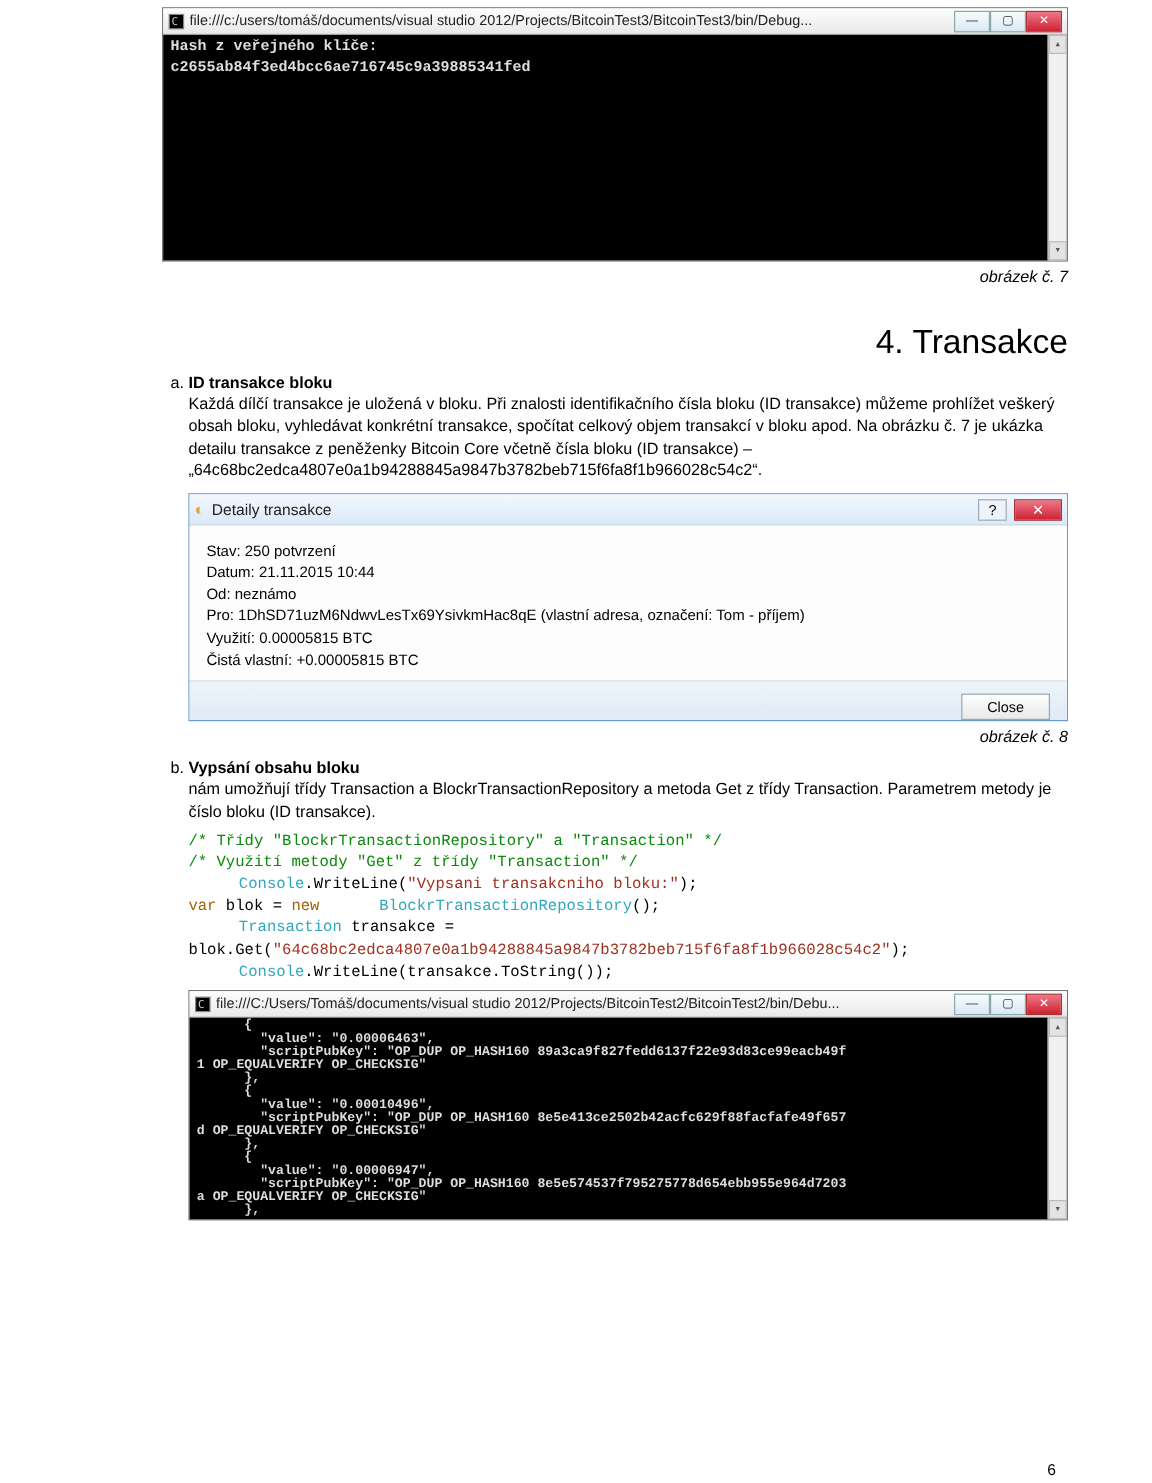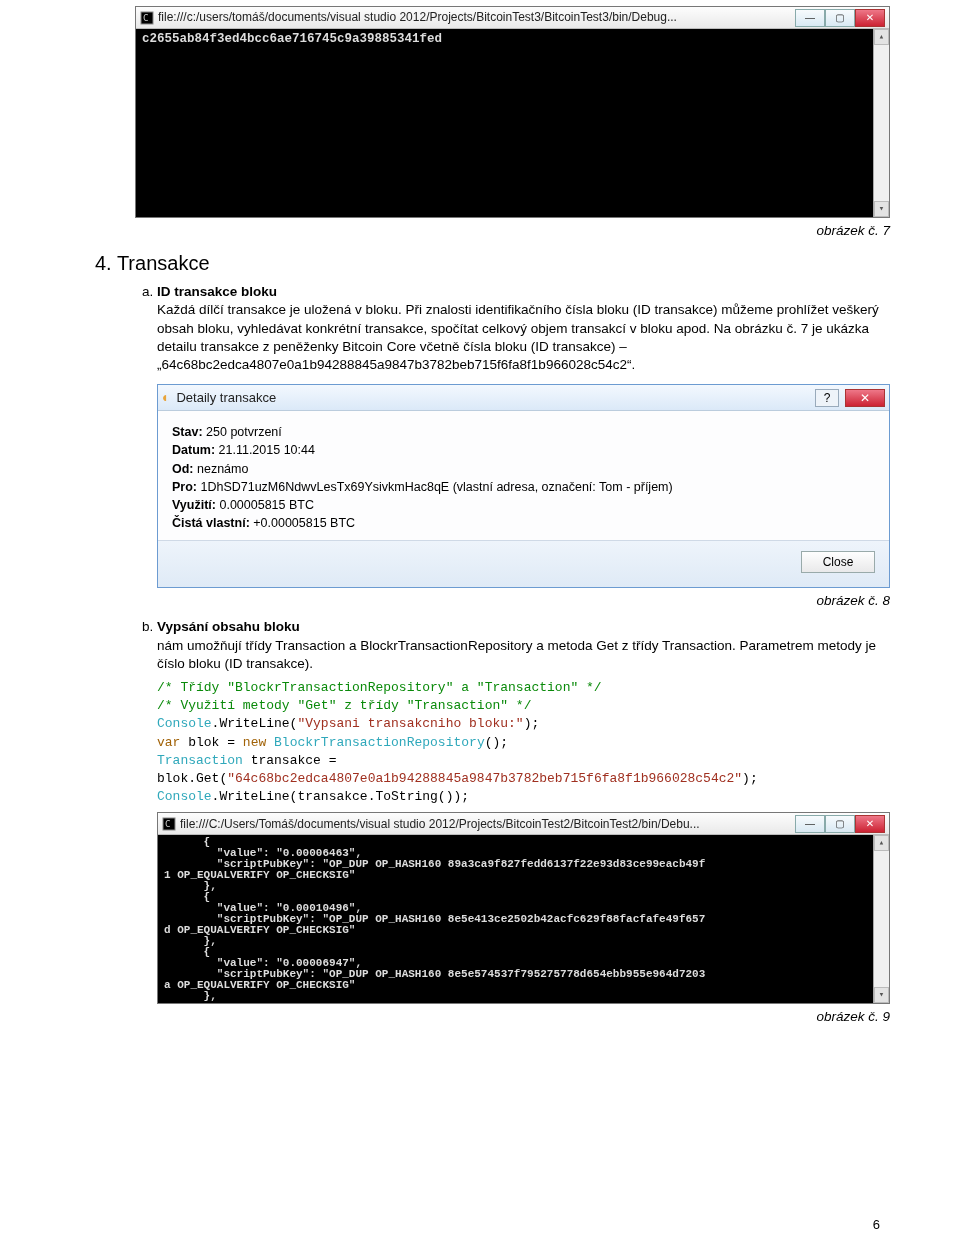--- a/index.html
+++ b/index.html
@@ -82,21 +82,21 @@
   .sb-arrow {
     height: 16px;
     background: #e3e3e3;
     border: 1px solid #bbb;
     font-size: 9px;
     display: flex; align-items: center; justify-content: center;
     color: #555;
   }
   .cap-center { text-align: right; font-style: italic; margin: 4px 0 8px; }
 
-  .section-h { font-size: 20px; margin: 10px 0 6px; }
+  .section-h { font-size: 28px; margin: 26px 0 6px; text-align: right; }
   .list-alpha { list-style: lower-alpha; padding-left: 22px; margin: 6px 0; }
   .list-alpha > li { margin-bottom: 6px; }
   .bold { font-weight: bold; }
   .body-text { text-align: justify; }
 
   
   .dialog {
     border: 1px solid #6c9bd1;
     margin: 10px 0 0 0;
   }
@@ -122,45 +122,45 @@
     background: linear-gradient(#e78,#c23);
     color: #fff; font-size: 12px;
     display: flex; align-items: center; justify-content: center;
   }
   .dlg-body {
     background: #fdfdfe;
     padding: 12px 14px 8px;
     font-size: 12.5px;
     line-height: 1.45;
   }
-  .kv .k { font-weight: bold; }
+  .kv .k { font-weight: normal; }
   .dlg-footer {
     display: flex; justify-content: flex-end;
-    padding: 10px 14px 14px;
+    padding: 10px 14px 0;
     background: linear-gradient(#eef4fb,#dfeaf6);
     border-top: 1px solid #cfd9e6;
   }
   .btn {
     min-width: 74px; height: 22px;
     border: 1px solid #9aa;
     background: linear-gradient(#fefefe,#e9e9ea);
     font-size: 12px;
     display: flex; align-items: center; justify-content: center;
   }
 
   
   .code {
     font-family: Consolas, "Courier New", monospace;
     font-size: 13px;
     white-space: pre;
     line-height: 1.4;
     margin: 6px 0 6px 0;
   }
   .c-comment { color: #0a8a0a; }
-  .c-type { color: #2fa8bb; }
+  .c-type { color: #2fa8bb; margin-left: 42px; }
   .c-kw { color: #a16207; }
   .c-str { color: #a03020; }
 
   .page-num { position: absolute; right: 80px; bottom: 8px; font-size: 13px; }
 </style>
 </head>
 <body>
 
 <div class="page">
 
@@ -173,20 +173,21 @@
           </svg>
       </span>
       <span class="path">file:///c:/users/tomáš/documents/visual studio 2012/Projects/BitcoinTest3/BitcoinTest3/bin/Debug...</span>
       <span class="win-buttons">
         <span class="win-btn">—</span>
         <span class="win-btn">▢</span>
         <span class="win-btn close">✕</span>
       </span>
     </div>
     <div class="console-body tall">
+      <div style="font-weight:bold">Hash z veřejného klíče:</div>
       <div style="font-weight:bold">c2655ab84f3ed4bcc6ae716745c9a39885341fed</div>
       <div class="scrollbar-v">
         <div class="sb-arrow">▴</div>
         <div class="sb-arrow">▾</div>
       </div>
     </div>
   </div>
 
   <div class="cap-center">obrázek č. 7</div>
 
@@ -265,18 +266,17 @@
             <div style="white-space: pre; font-weight: bold; font-size: 11px; line-height: 11px;">        "scriptPubKey": "OP_DUP OP_HASH160 8e5e574537f795275778d654ebb955e964d7203</div>
             <div style="white-space: pre; font-weight: bold; font-size: 11px; line-height: 11px;">a OP_EQUALVERIFY OP_CHECKSIG"</div>
             <div style="white-space: pre; font-weight: bold; font-size: 11px; line-height: 11px;">      },</div>
           <div class="scrollbar-v">
             <div class="sb-arrow">▴</div>
             <div class="sb-arrow">▾</div>
           </div>
         </div>
       </div>
 
-      <div class="cap-center">obrázek č. 9</div>
     </li>
   </ol>
 
   <div class="page-num">6</div>
 </div>
 
 </body></html>

